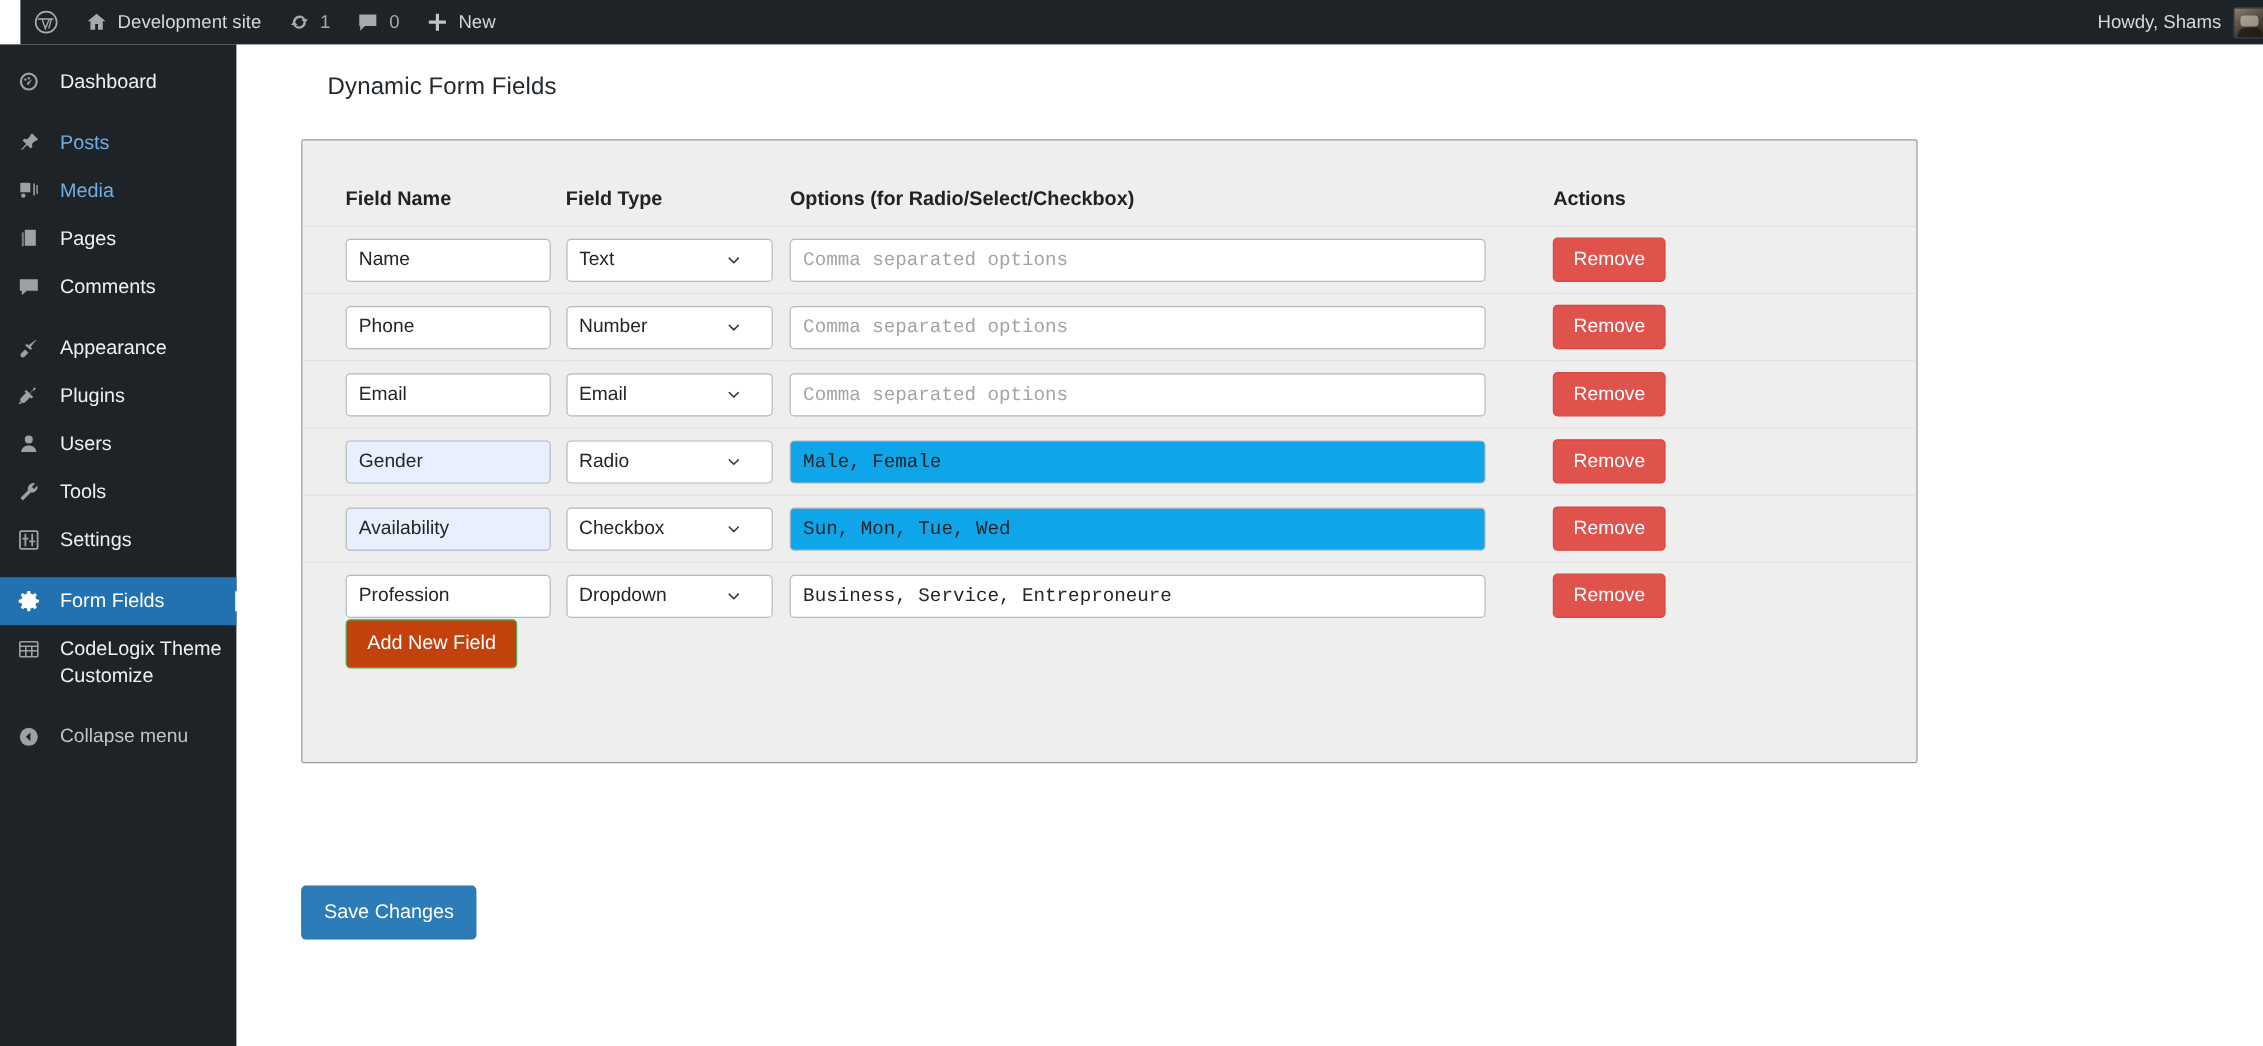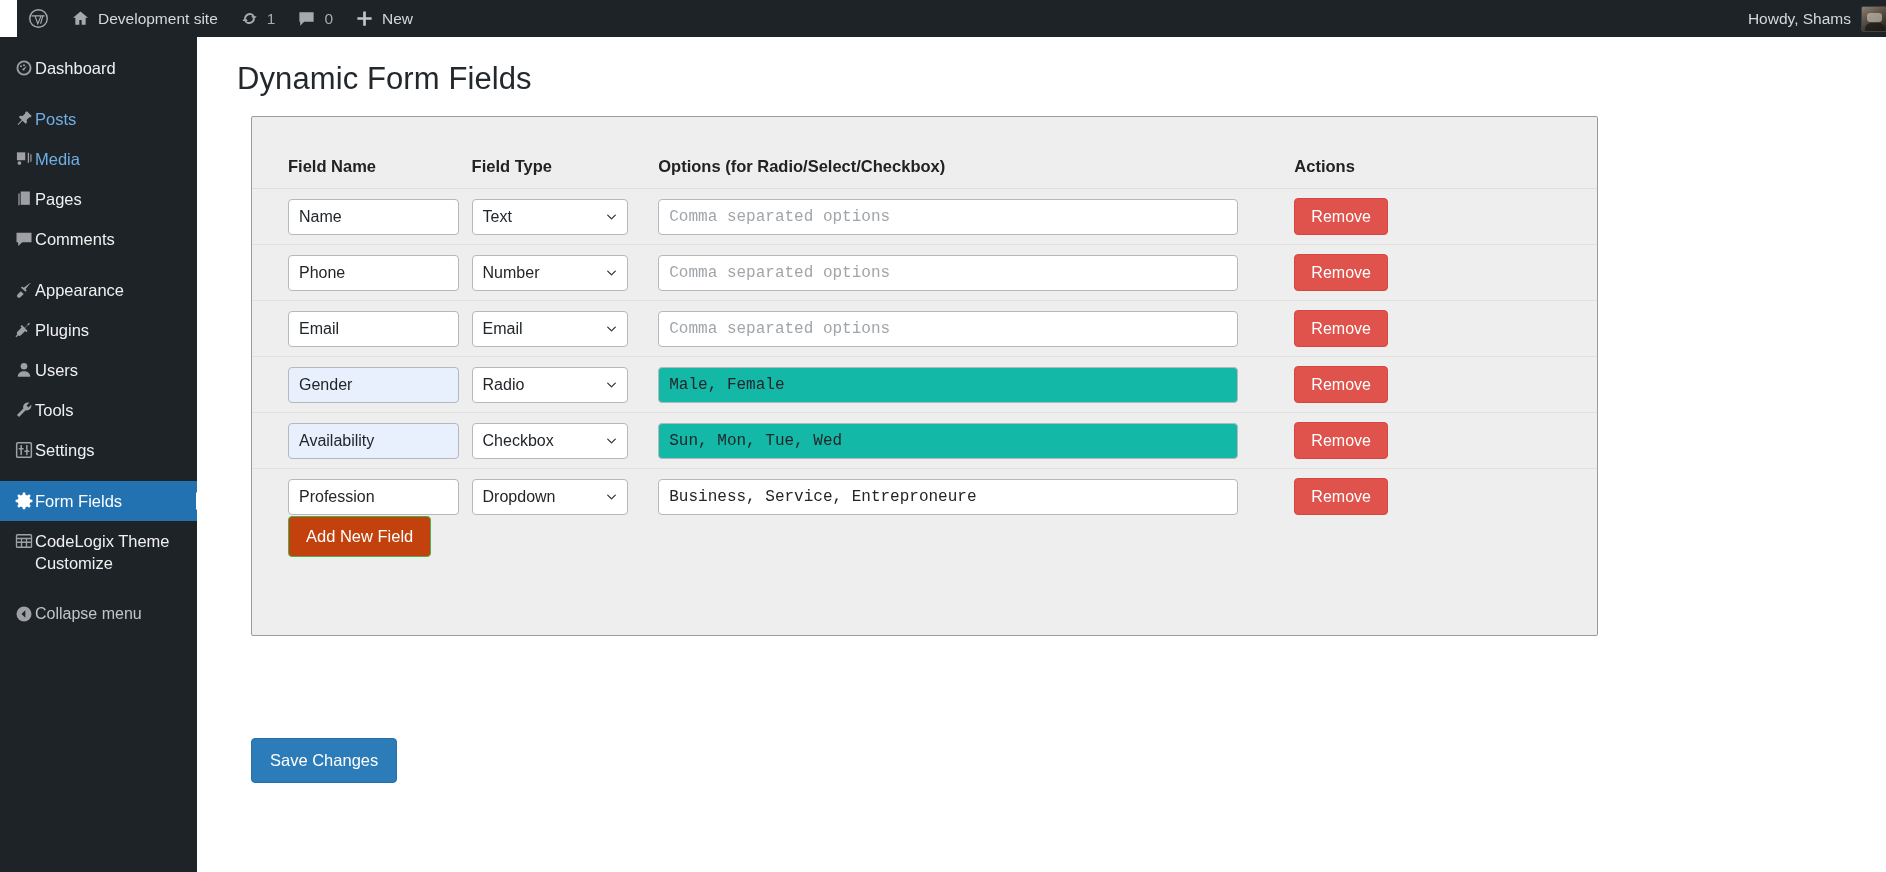--- a/index.html
+++ b/index.html
@@ -49,21 +49,21 @@
 
   
   #sidebar {
     position: absolute; top: 37px; left: 0;
     width: 197px; height: 835px;
     background: #1d2327;
     z-index: 40;
   }
   .menu-item {
     position: relative;
-    display: flex; align-items: flex-start; gap: 0;
+    display: flex; align-items: flex-start; gap: 15px;
     padding: 9px 0 9px 13px;
     color: #f0f0f1; font-size: 16.5px; line-height: 22px;
     cursor: pointer;
   }
   .menu-item .mi-icon {
     width: 22px; height: 22px; flex: 0 0 22px;
     display: flex; align-items: center; justify-content: center;
     opacity: .78;
   }
   .menu-item .mi-label { padding-top: 0px; }
@@ -84,22 +84,22 @@
   .menu-item.collapse .mi-label { color: #c3c4c7; }
 
   
   #content {
     position: absolute; top: 37px; left: 197px;
     width: 1689px; height: 835px;
     background: #ffffff;
     overflow: hidden;
   }
   #page-title {
-    margin: 0; padding: 24px 0 0 40px;
-    font-size: 31px; font-weight: 400; color: #23282d;
+    margin: 0; padding: 24px 0 0 76px;
+    font-size: 20px; font-weight: 400; color: #23282d;
     letter-spacing: .1px;
   }
 
   .panel {
     position: absolute;
     left: 54px; top: 79px;
     width: 1347px; height: 520px;
     background: #eeeeee;
     border: 1px solid #9b9b9b;
     border-radius: 2px;
@@ -149,26 +149,26 @@
     width: 580px; height: 36px;
     padding: 0 10px;
     font-size: 16px; color: #22262a;
     font-family: Liberation Mono, monospace;
     border: 1px solid #b4b9be;
     border-radius: 4px;
     background: #ffffff;
     outline: none;
   }
   input.opts::placeholder { color: #a0a5aa; }
-  input.opts.autofill { background: #14b8a6; }
+  input.opts.autofill { background: #0ea5e9; }
 
   .selwrap { position: relative; width: 156px; height: 36px; }
   select.sel {
     appearance: none; -webkit-appearance: none;
-    width: 156px; height: 36px;
+    width: 172px; height: 36px;
     padding: 0 30px 0 10px;
     font-size: 16px; color: #22262a;
     font-family: "Liberation Sans", sans-serif;
     border: 1px solid #b4b9be;
     border-radius: 4px;
     background: #ffffff;
     outline: none;
     cursor: pointer;
   }
   .selwrap .chev {

